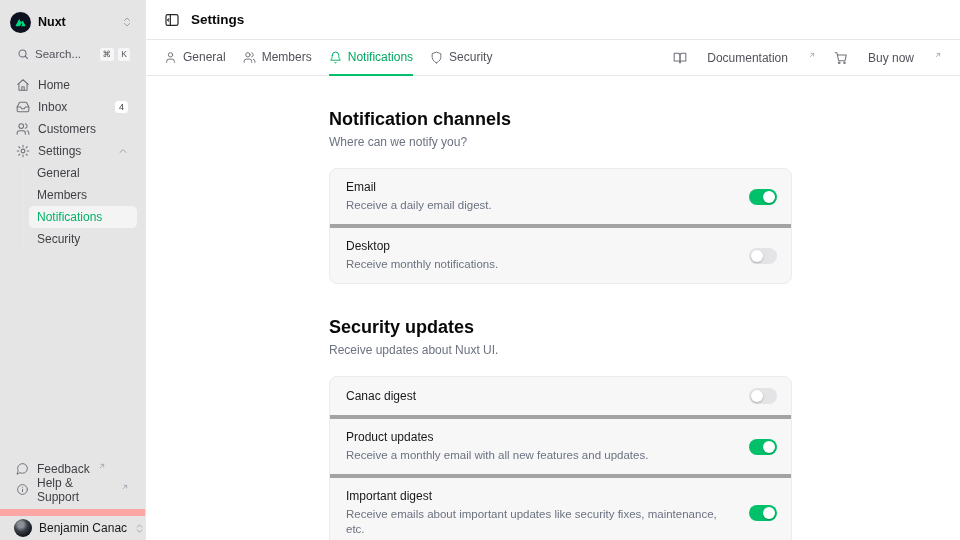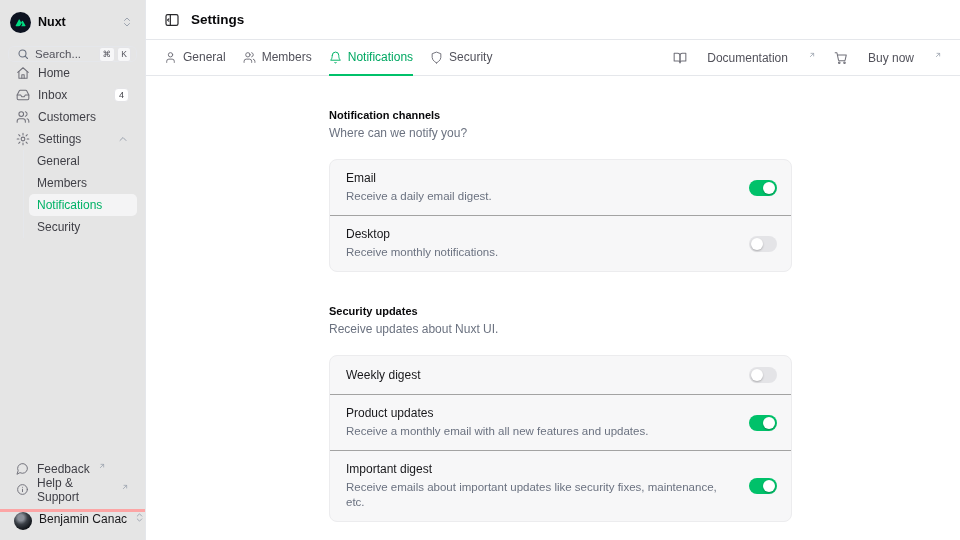--- a/index.html
+++ b/index.html
@@ -16,40 +16,40 @@
   .team-name { font-size:12.5px; font-weight:700; color:#09090b; }
   .sb-header .sel { margin-left:auto; color:#9ca3af; display:flex; }
 
   .search { margin-top:10px; height:16px; border:1px solid #e5e7eb; border-radius:6px;
     display:flex; align-items:center; gap:6px; padding:0 5px 0 8px; color:#6b7280; cursor:text; }
   .search .ph { font-size:11.5px; color:#52525b; }
   .kbd-group { margin-left:auto; display:flex; gap:2px; }
   .kbd { min-width:14px; height:15px; padding:0 3px; border:1px solid #e4e4e7; background:#f7f7f8;
     border-radius:3px; font-size:8.5px; color:#52525b; display:flex; align-items:center; justify-content:center; }
 
-  .nav { display:flex; flex-direction:column; }
+  .nav { margin-top:12px; display:flex; flex-direction:column; }
   .nav-item { height:22px; display:flex; align-items:center; gap:8px; padding:0 8px;
     border-radius:5px; font-size:12px; color:#3f3f46; cursor:pointer; }
   .nav-item .nicon { color:#71717a; display:flex; flex:none; }
   .nav-item .right { margin-left:auto; display:flex; align-items:center; color:#9ca3af; }
   .badge { border:1px solid #e4e4e7; border-radius:4px; font-size:9px; color:#3f3f46;
     padding:1px 4px; line-height:1.2; background:#fff; }
   .sub-list { margin-left:15px; border-left:1px solid #e5e7eb; padding-left:5px;
     display:flex; flex-direction:column; }
   .sub-item { height:22px; display:flex; align-items:center; padding:0 8px;
     font-size:12px; color:#3f3f46; border-radius:5px; cursor:pointer; }
   .sub-item.active { background:#f4f4f5; color:#00b266; }
 
   .sb-spacer { flex:1; }
   .sb-footer { display:flex; flex-direction:column; padding-bottom:9px; }
   .sb-link { height:21px; display:flex; align-items:center; gap:8px; padding:0 8px;
     font-size:12px; color:#3f3f46; border-radius:5px; cursor:pointer; }
   .sb-link .nicon { color:#71717a; display:flex; }
-  .user-row { border-top:3px solid #fca5a5; margin:0 -8px; padding:0 12px 0 14px; height:31px;
-    display:flex; gap:7px; cursor:pointer; }
+  .user-row { border-top:7px solid #fca5a5; margin:0 -8px; padding:0 12px 0 14px; height:31px;
+    display:flex; align-items:center; gap:7px; cursor:pointer; }
   .avatar { width:18px; height:18px; border-radius:50%; flex:none;
     background:radial-gradient(circle at 38% 32%, #8a8f98 0 18%, #3a3f46 40%, #0e1116 75%); }
   .user-name { font-size:12px; font-weight:500; color:#18181b; white-space:nowrap; }
   .user-row .sel { margin-left:auto; color:#9ca3af; display:flex; }
 
   
   .main { flex:1; display:flex; flex-direction:column; min-width:0; }
   .top-header { height:40px; border-bottom:1px solid #e5e7eb; display:flex; align-items:center;
     gap:11px; padding:0 18px; }
   .top-header .picon { color:#27272a; display:flex; cursor:pointer; }
@@ -62,25 +62,25 @@
   .tab .ticon { display:flex; color:#71717a; }
   .tab.active { color:#00a862; border-bottom-color:#00c16a; }
   .tab.active .ticon { color:#00b266; }
   .tab-actions { margin-left:auto; display:flex; align-items:center; gap:18px; }
   .action-link { display:flex; align-items:center; gap:20px; font-size:12px; color:#52525b; cursor:pointer; }
   .action-link .ticon { display:flex; color:#71717a; }
   .ext { color:#9ca3af; display:flex; margin:-6px 0 0 0; }
 
   .content { flex:1; overflow:hidden; }
   .content-inner { width:463px; margin-left:183px; }
-  .section-title { margin-top:33px; font-size:11px; font-weight:700; color:#09090b; }
+  .section-title { margin-top:33px; font-size:18px; font-weight:700; color:#09090b; }
   .section-desc { margin-top:5px; font-size:12px; color:#6b7280; }
   .card { margin-top:19px; background:#f7f7f8; border:1px solid #ececee; border-radius:8px; }
   .card-row { display:flex; align-items:center; padding:11px 14px 11px 16px;gap:15px; }
-  .card-row + .card-row { border-top:1px solid #a3a3a3; }
+  .card-row + .card-row { border-top:4px solid #a3a3a3; }
   .row-texts { display:flex; flex-direction:column; gap:3px; padding-right:12px; }
   .row-label { font-size:12px; font-weight:500; color:#18181b; line-height:15px; }
   .row-desc { font-size:11.5px; color:#6b7280; line-height:15px; }
 
   .toggle { margin-left:auto; width:28px; height:16px; border-radius:999px; background:#e4e4e7;
     position:relative; flex:none; cursor:pointer; }
   .toggle .knob { position:absolute; top:2px; left:2px; width:12px; height:12px; border-radius:50%;
     background:#fff; box-shadow:0 1px 2px rgba(0,0,0,.25); }
   .toggle.on { background:#00c16a; }
   .toggle.on .knob { left:auto; right:2px; }
@@ -345,21 +345,21 @@
                 <div class="knob"></div>
               </div>
           </div>
         </div>
 
         <h3 class="section-title">Security updates</h3>
         <p class="section-desc">Receive updates about Nuxt UI.</p>
         <div class="card">
           <div class="card-row">
             <div class="row-texts">
-              <span class="row-label">Weekly digest</span>
+              <span class="row-label">Canac digest</span>
             </div>
             <div class="toggle">
                 <div class="knob"></div>
               </div>
           </div>
           <div class="card-row">
             <div class="row-texts">
               <span class="row-label">Product updates</span>
               <span class="row-desc">Receive a monthly email with all new features and updates.</span>
             </div>

